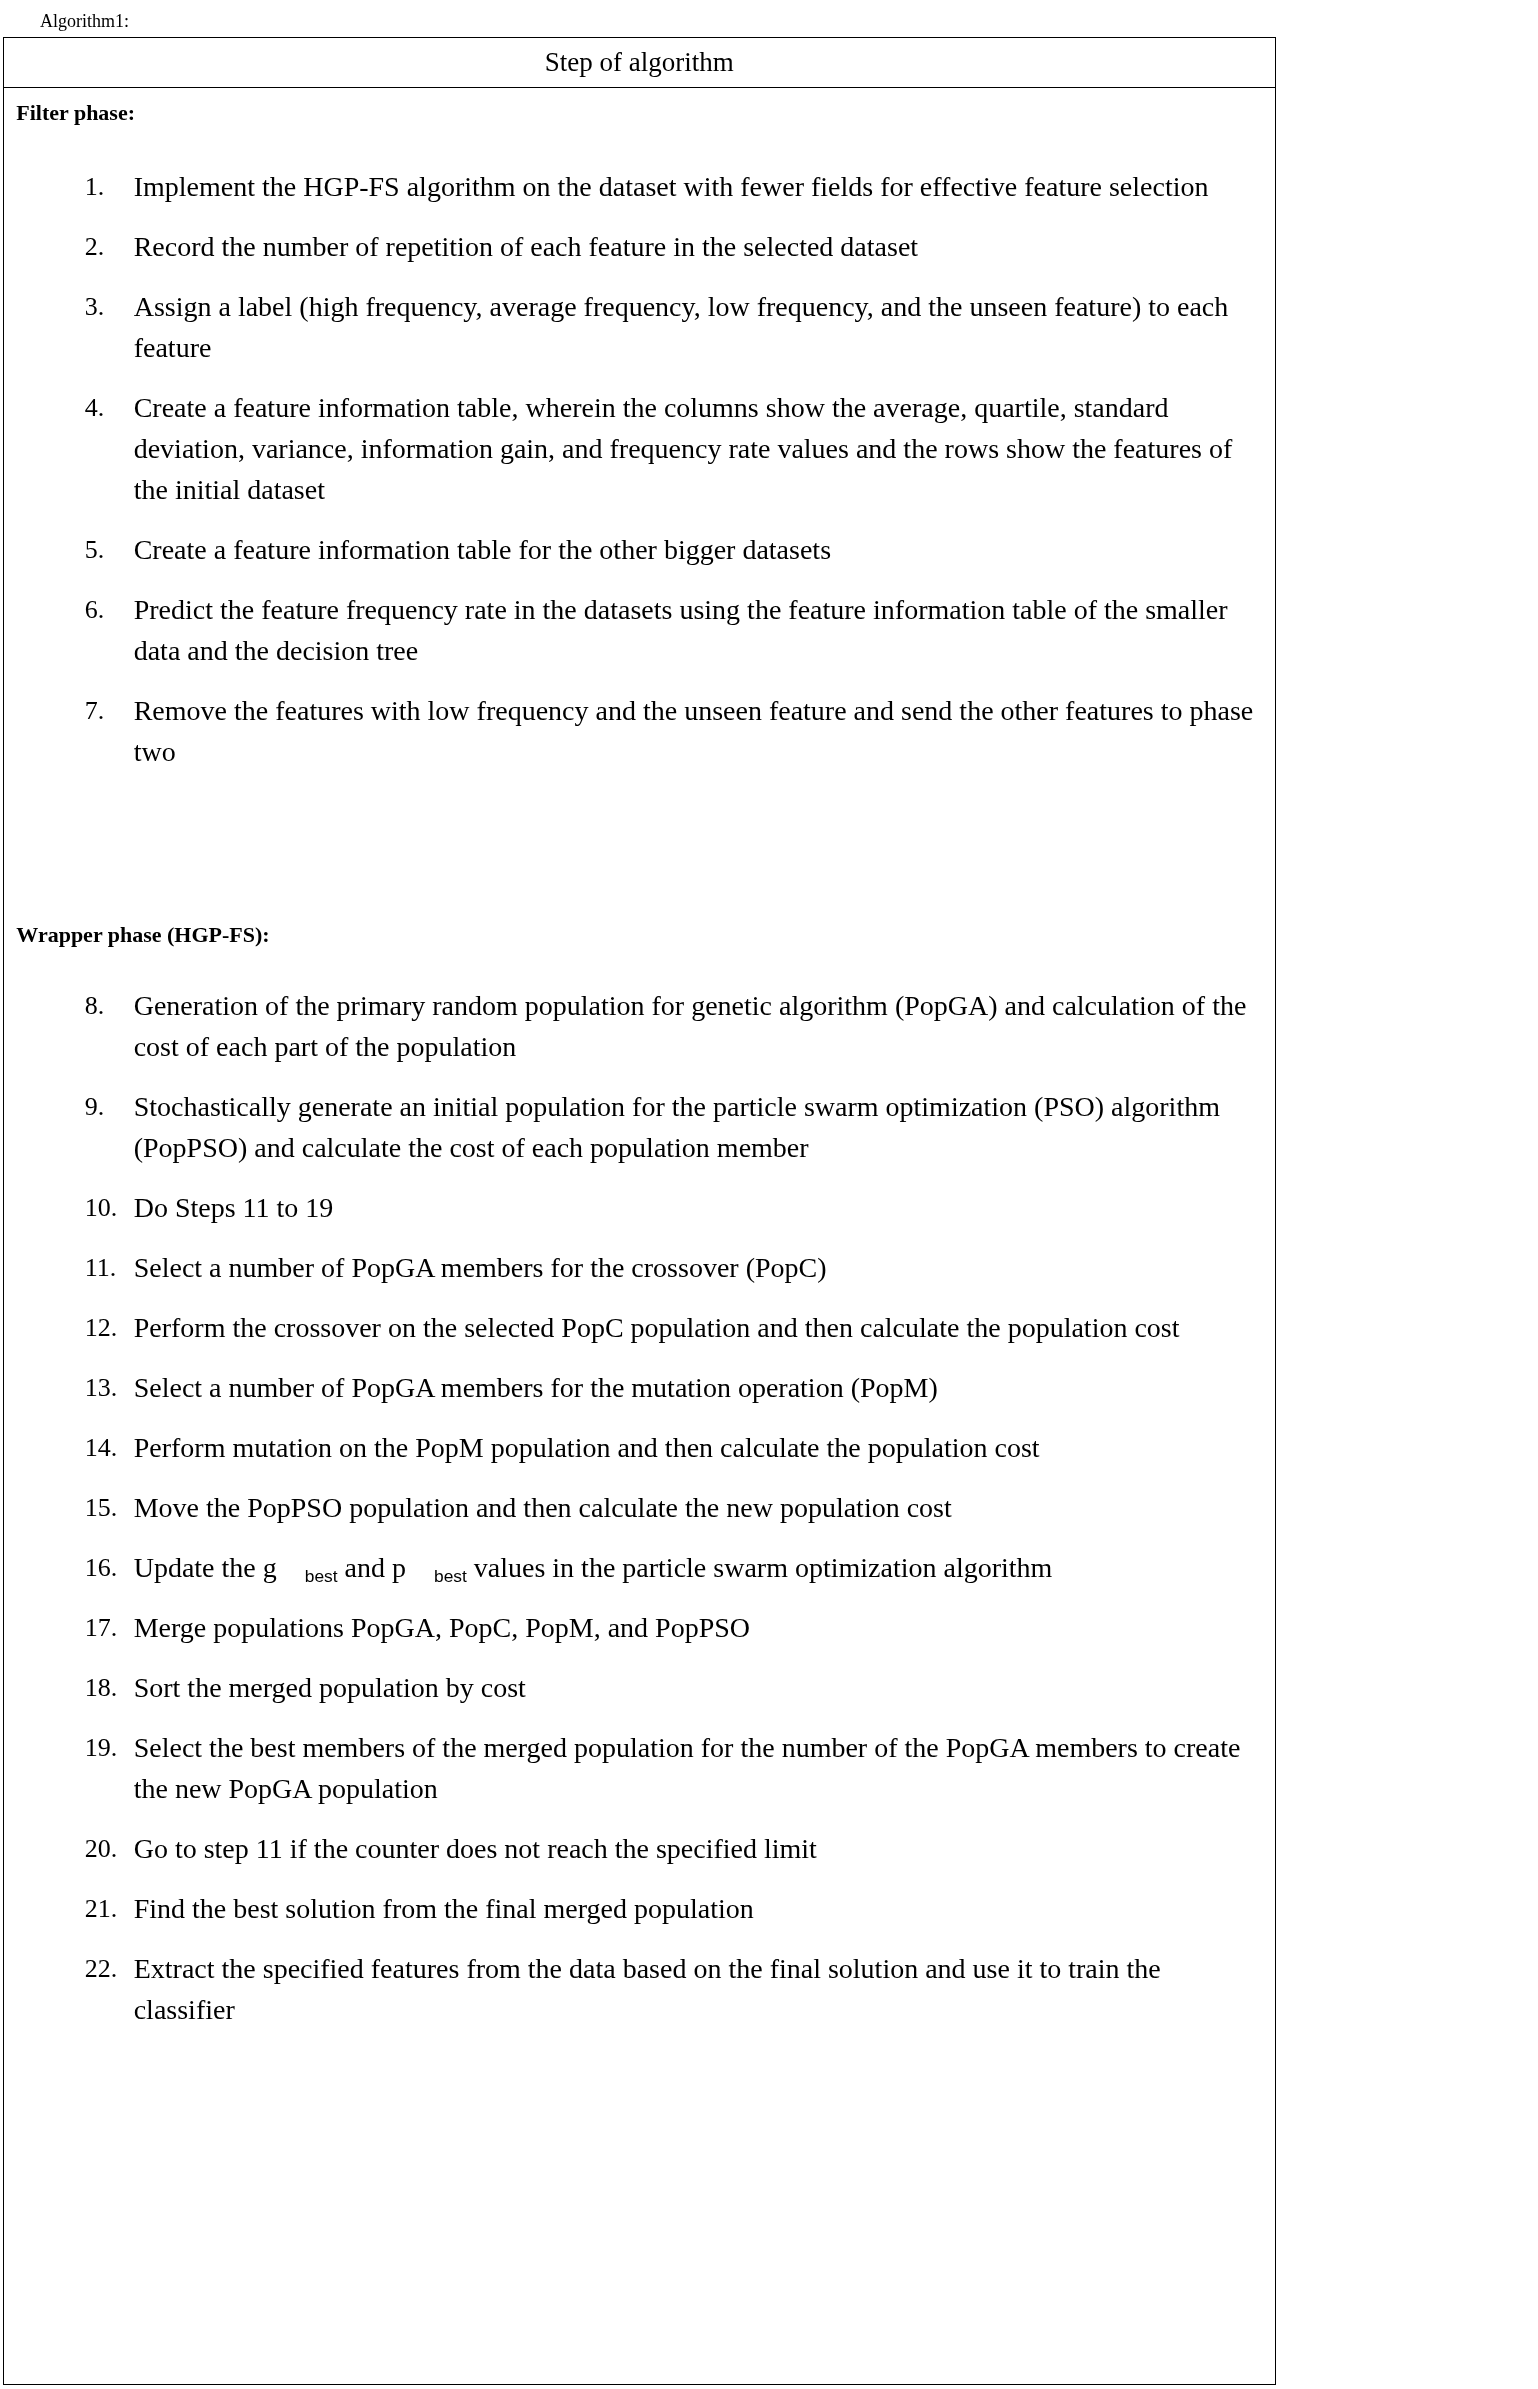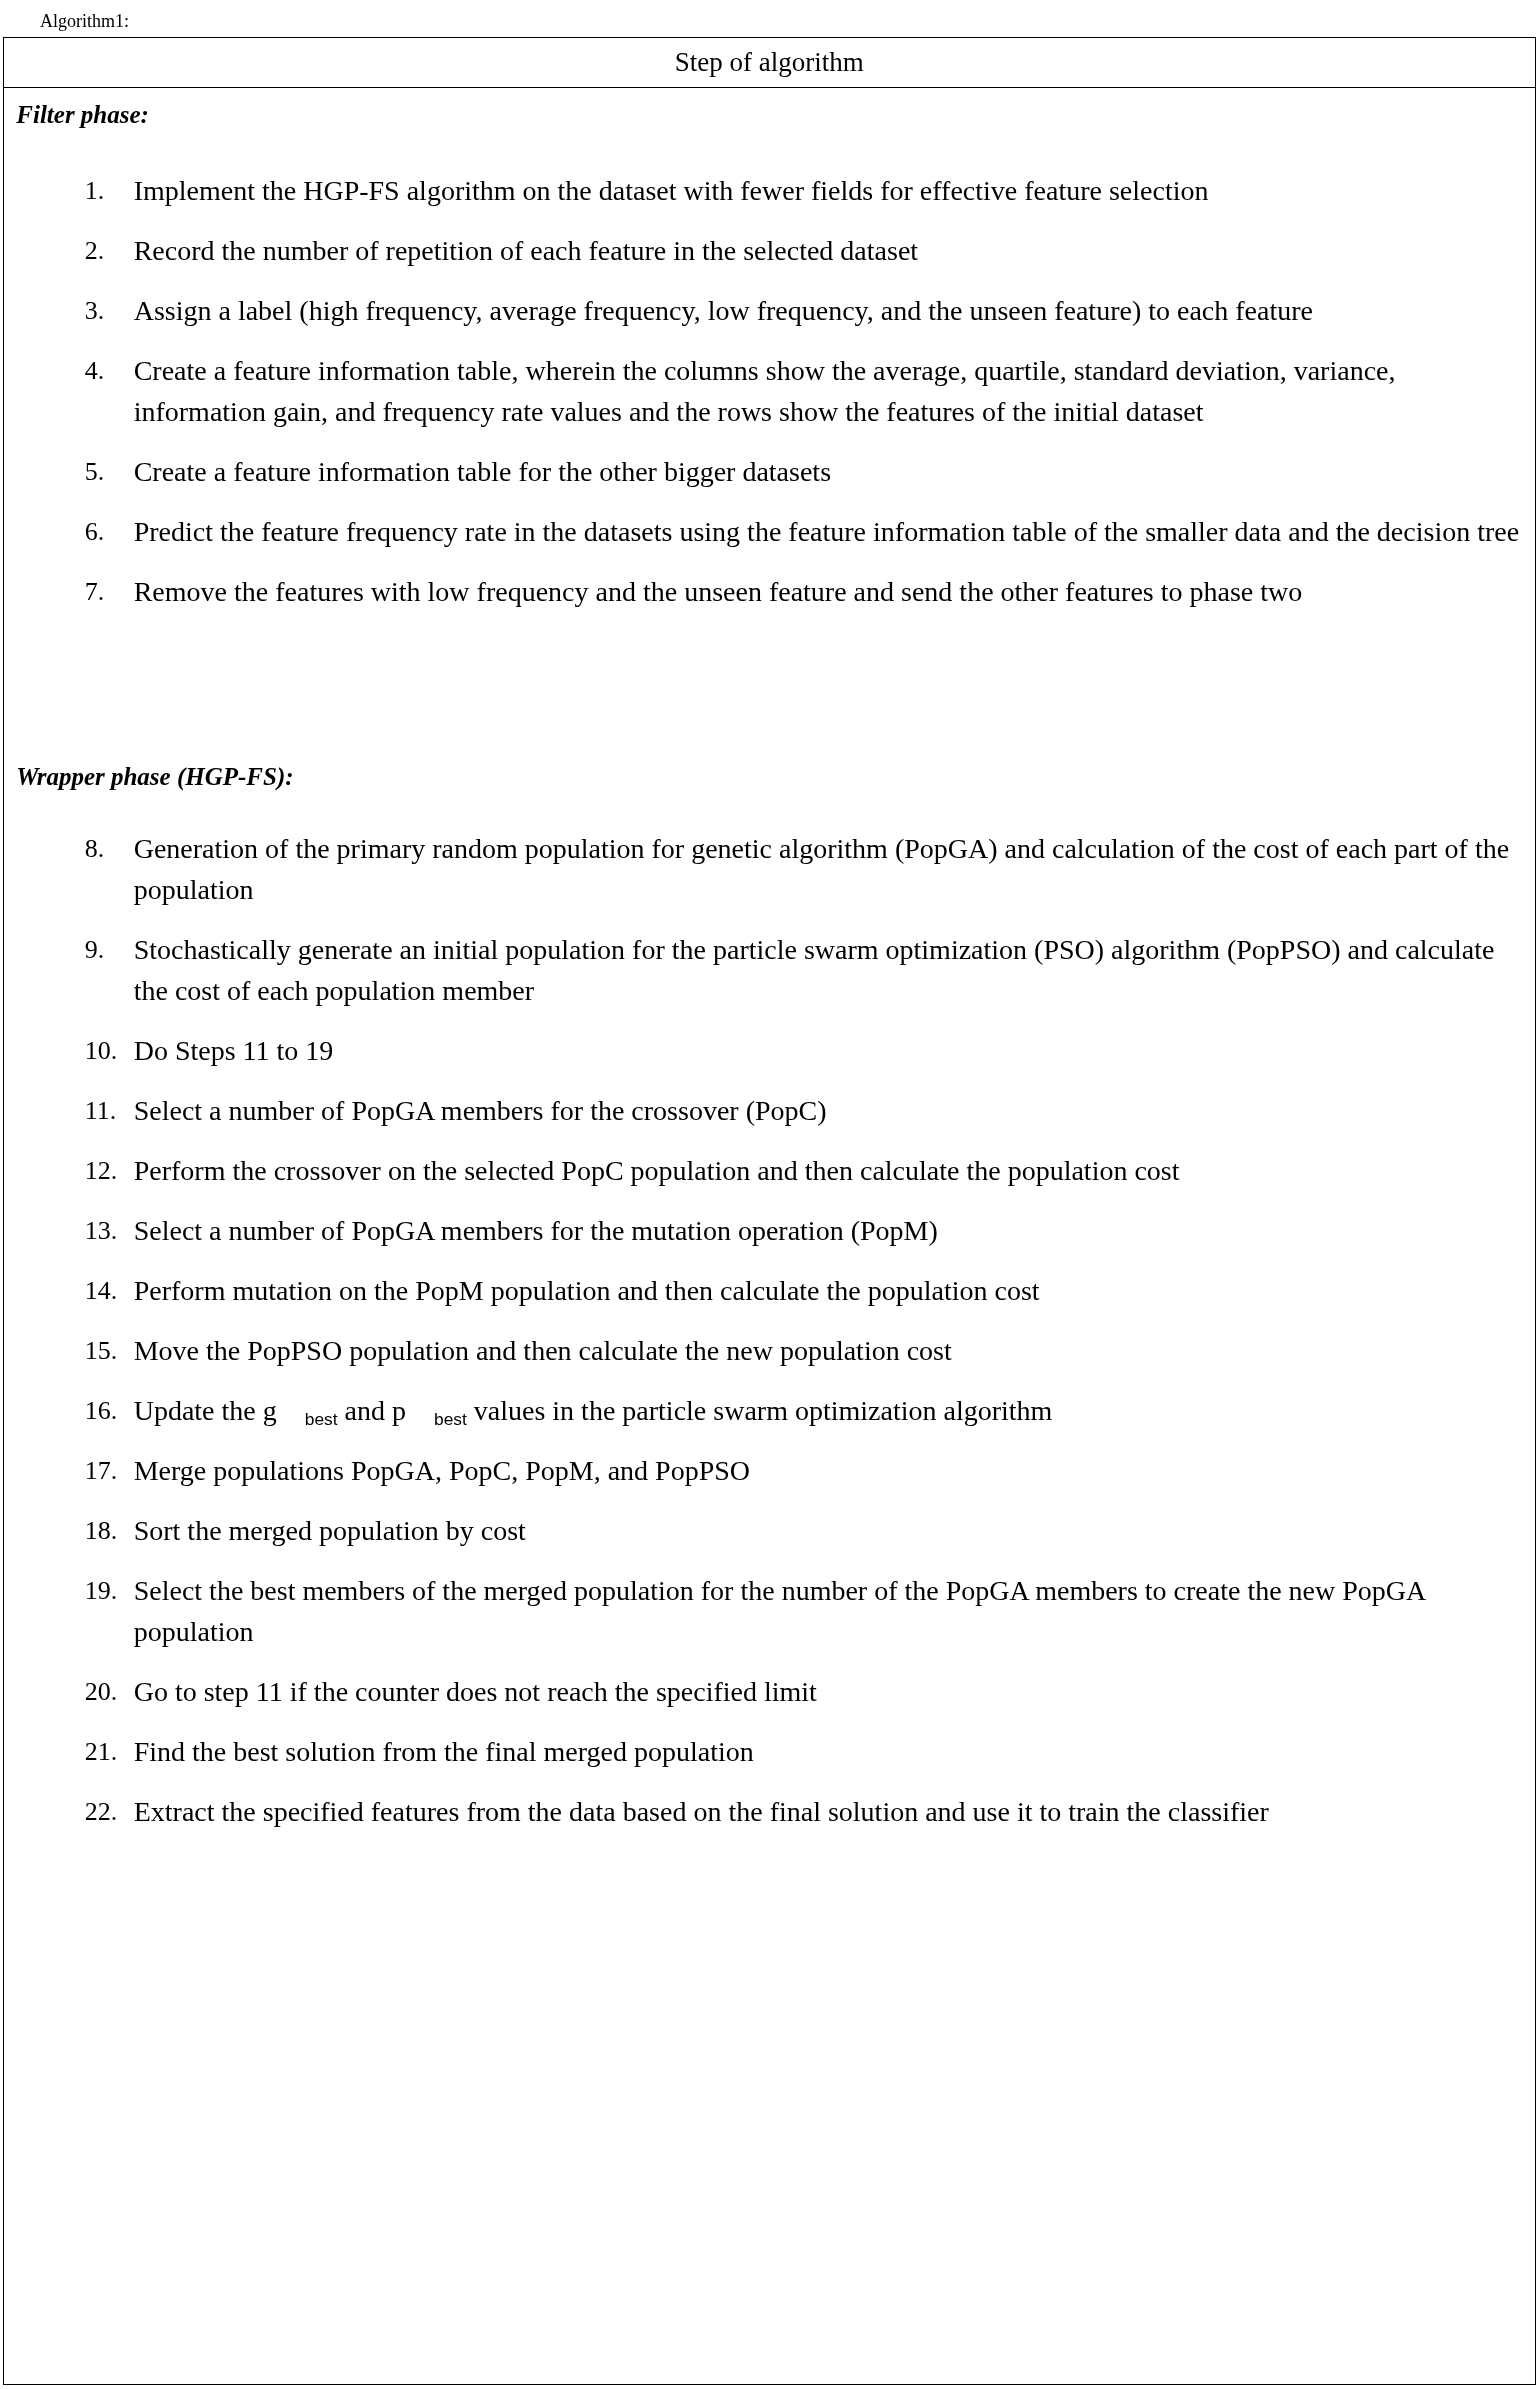--- a/index.html
+++ b/index.html
@@ -31,21 +31,21 @@
     line-height: 34px;
     font-size: 18px;
     white-space: nowrap;
   }
 
   
   .algo-table {
     position: absolute;
     left: 2.7px;
     top: 37px;
-    width: 1533px;
+    width: 1273px;
     height: 2348px;
     box-sizing: border-box;
     border: 1.8px solid #000000;
     border-collapse: collapse;
   }
 
   .thead-row {
     height: 50px;
     box-sizing: border-box;
     border-bottom: 1.8px solid #000000;
@@ -61,25 +61,24 @@
 
   .tbody-cell {
     box-sizing: border-box;
     padding: 7.2px 9px 0 9px;
     height: 2294px;
     overflow: hidden;
   }
 
   
   .phase-heading {
-    font-size: 25px;
+    font-size: 22px;
     font-weight: bold;
     line-height: 1.25;
     margin: 3.6px 0 0 3.6px;
-    font-style: italic;
   }
   .phase-heading.wrapper {
     margin-top: 12px;
   }
 
   
   .phase-gap {
     height: 137px;
   }
 

